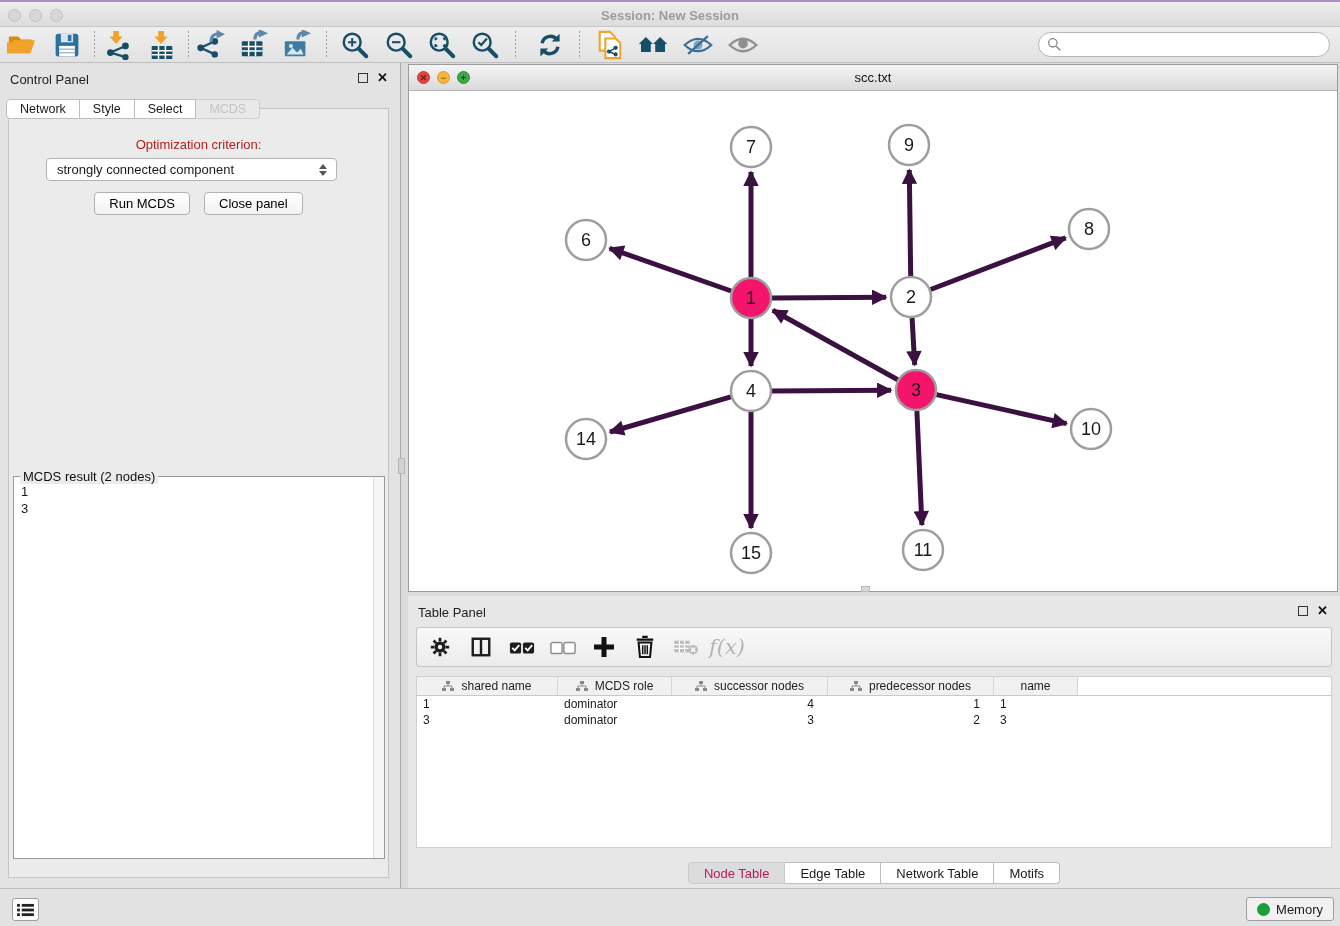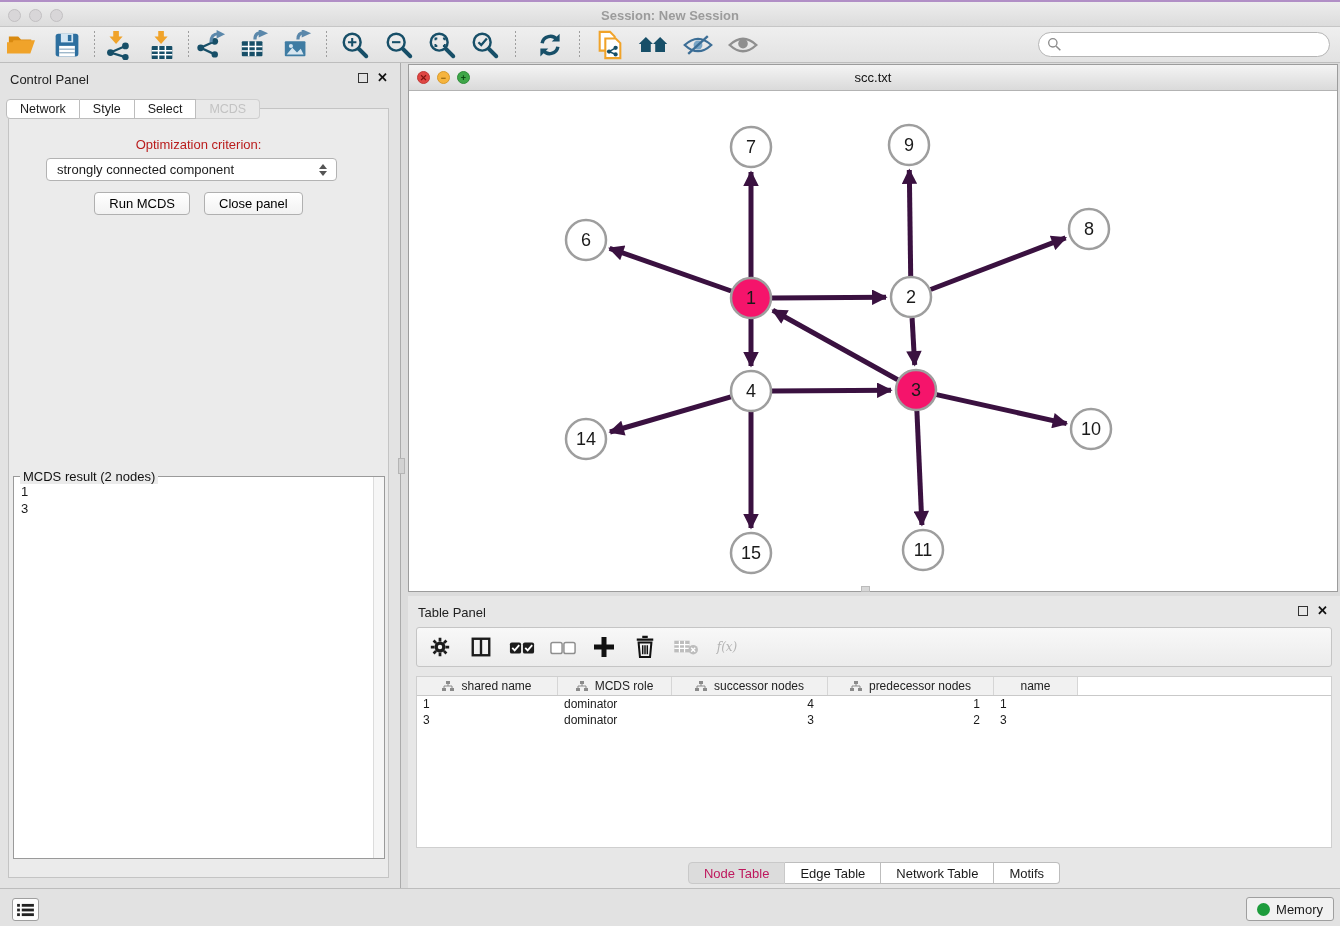--- a/index.html
+++ b/index.html
@@ -65,21 +65,21 @@
   .ntl.green { background:#3fa649; border:1px solid #2f8d3a; color:#0c4c14; }
   .net-title { position:absolute; left:0; right:0; top:5px; text-align:center; font-size:13px; color:#111; }
   .net-canvas { position:absolute; left:0; top:26px; width:928px; height:500px; background:#fff; }
   .net-grip { position:absolute; left:452px; bottom:-1px; width:9px; height:6px; background:#d8d8d8; border:1px solid #bbb; }
 
   
   .table-panel { position:absolute; left:408px; top:533px; width:932px; height:292px; background:#e7e7e7; }
   .tp-toolbar { position:absolute; left:8px; top:31px; width:916px; height:40px; background:linear-gradient(#f8f8f8,#ececec);
     border:1px solid #c5c5c5; border-radius:3px; display:flex; align-items:center; gap:15px; padding-left:10px; }
   .tp-icon { width:26px; height:26px; display:flex; align-items:center; justify-content:center; }
-  .fx-label { font-family:"DejaVu Serif", serif; font-style:italic; font-size:12px; color:#b3b3b3; }
+  .fx-label { font-family:"DejaVu Serif", serif; font-style:italic; font-size:21px; color:#b3b3b3; }
   .tp-table { position:absolute; left:8px; top:80px; width:916px; height:172px; background:#fff; border:1px solid #cfcfcf; overflow:hidden; }
   .tp-head { display:flex; height:19px; border-bottom:1px solid #c9c9c9; }
   .th-cell { background:#f1f1f1; border-right:1px solid #d6d6d6; display:flex; align-items:center; justify-content:center; gap:7px;
     font-size:12px; color:#222; }
   .tp-row { display:flex; height:16px; font-size:12px; }
   .td-cell { padding:1px 6px; white-space:nowrap; overflow:hidden; }
   .td-cell.right { text-align:right; padding-right:14px; }
   .tp-tabs { position:absolute; left:0; bottom:4px; width:100%; display:flex; justify-content:center; }
   .btab { font-size:13px; padding:3px 15px; height:22px; background:#fff; border:1px solid #bdbdbd; border-left:none; line-height:15px; }
   .btab:first-child { border-left:1px solid #bdbdbd; border-radius:4px 0 0 4px; }

